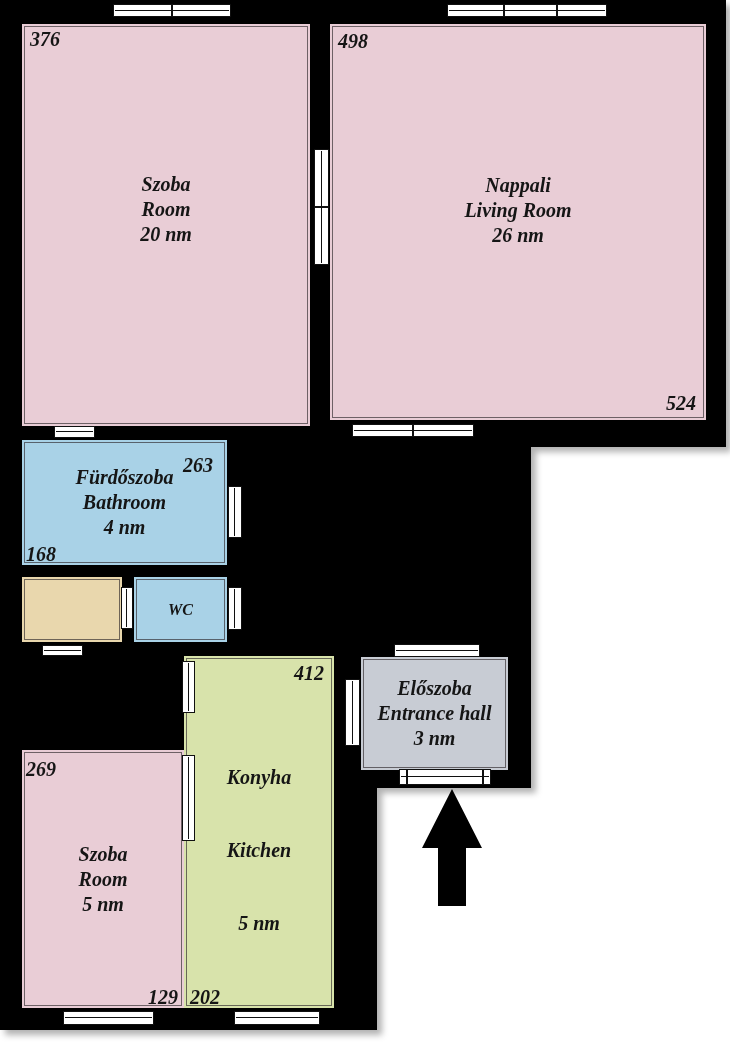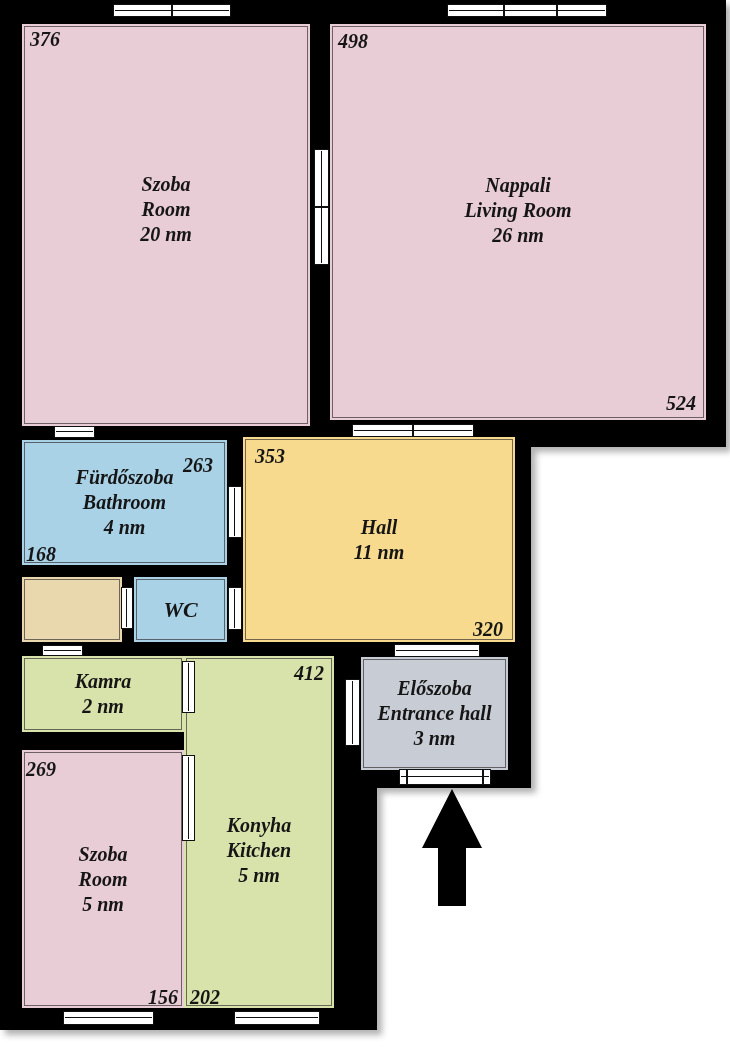--- a/index.html
+++ b/index.html
@@ -15,22 +15,22 @@
   .dim{position:absolute;font-size:20px;line-height:22px;z-index:3;white-space:nowrap;}
   .window{position:absolute;background:#fff;border:1px solid #101010;box-sizing:border-box;z-index:2;}
   .window.h::before{content:"";position:absolute;left:1px;right:1px;top:50%;height:1px;margin-top:-1px;background:#101010;}
   .window.v::before{content:"";position:absolute;top:1px;bottom:1px;left:50%;width:1px;margin-left:-1px;background:#101010;}
   .window .dv{position:absolute;background:#101010;}
   .window.h .dv{top:0;bottom:0;width:2px;}
   .window.v .dv{left:0;right:0;height:2px;}
   .arrow{position:absolute;z-index:4;}
   .up-sm{transform:translateY(-16px);}
   .up-xs{transform:translateY(-12px);align-items:center;}
-  .dn-sm{transform:translateY(18px);}
-  .wc-size{font-size:22px;}
+  .dn-sm{transform:translateY(18px);gap:48px;}
+  .wc-size{font-size:16px;}
 </style>
 </head>
 <body>
 
 <div class="plan">
   <div class="building">
 
     <div class="wall" style="left:0;top:0;width:726px;height:447px;"></div>
     <div class="wall" style="left:0;top:430px;width:531px;height:358px;"></div>
     <div class="wall" style="left:0;top:788px;width:377px;height:242px;"></div>
@@ -57,57 +57,41 @@
     <div class="room" style="left: 22px; top: 440px; width: 205px; height: 125px; background: rgb(169, 210, 231);">
       <div class="dim" style="right:14px;top:2px;margin-top:12px;">263</div>
       <div class="dim" style="left:4px;bottom:0;">168</div>
       <div class="labels">
         <div class="rline">Fürdőszoba</div>
         <div class="rline">Bathroom</div>
         <div class="rline">4 nm</div>
       </div>
     </div>
 
-    <div class="room" style="left: 243px; top: 437px; width: 272px; height: 205px; background: rgb(247, 218, 141);">
-      <div class="dim" style="left:12px;top:8px;">353</div>
-      <div class="dim" style="right:12px;bottom:2px;">320</div>
-      <div class="labels">
-        <div class="rline">Hall</div>
-
-        <div class="rline">11 nm</div>
-      </div>
-    </div>
 
     <div class="room" style="left: 22px; top: 577px; width: 100px; height: 65px; background: rgb(233, 215, 173);"></div>
 
     <div class="room" style="left: 134px; top: 577px; width: 93px; height: 65px; background: rgb(169, 210, 231);">
       <div class="labels">
         <div class="rline wc-size">WC</div>
       </div>
     </div>
 
-    <div class="room" style="left: 22px; top: 656px; width: 162px; height: 76px; background: rgb(216, 227, 171);">
-      <div class="labels">
-        <div class="rline">Kamra</div>
-
-        <div class="rline">2 nm</div>
-      </div>
-    </div>
 
     <div class="room" style="left: 361px; top: 657px; width: 147px; height: 113px; background: rgb(200, 204, 212);">
       <div class="labels">
         <div class="rline">Előszoba</div>
         <div class="rline">Entrance hall</div>
         <div class="rline">3 nm</div>
       </div>
     </div>
 
     <div class="room" style="left: 22px; top: 750px; width: 162px; height: 258px; background: rgb(233, 205, 214);">
       <div class="dim" style="left:4px;top:8px;">269</div>
-      <div class="dim" style="right:6px;bottom:0;">156</div>
+      <div class="dim" style="right:6px;bottom:0;">129</div>
       <div class="labels">
         <div class="rline">Szoba</div>
         <div class="rline">Room</div>
         <div class="rline">5 nm</div>
       </div>
     </div>
 
     <div class="room" style="left: 184px; top: 656px; width: 150px; height: 352px; background: rgb(216, 227, 171);">
       <div class="dim" style="right:10px;top:6px;">412</div>
       <div class="dim" style="left:6px;bottom:0;">202</div>

